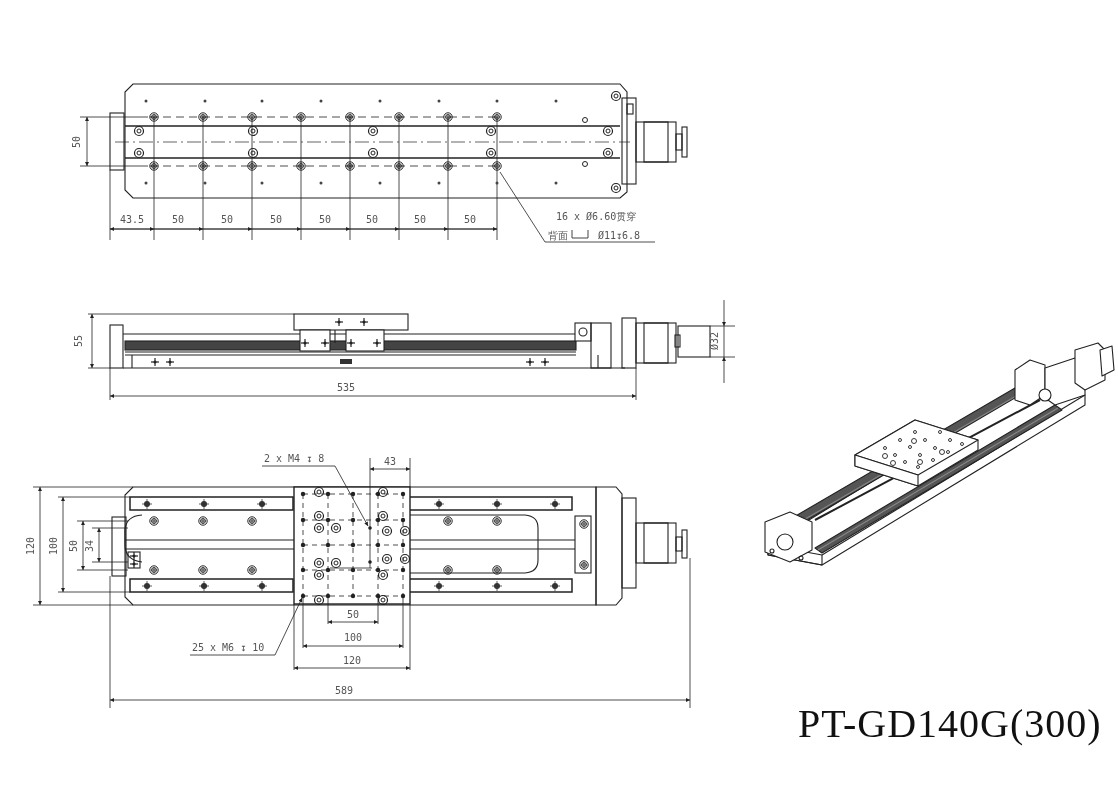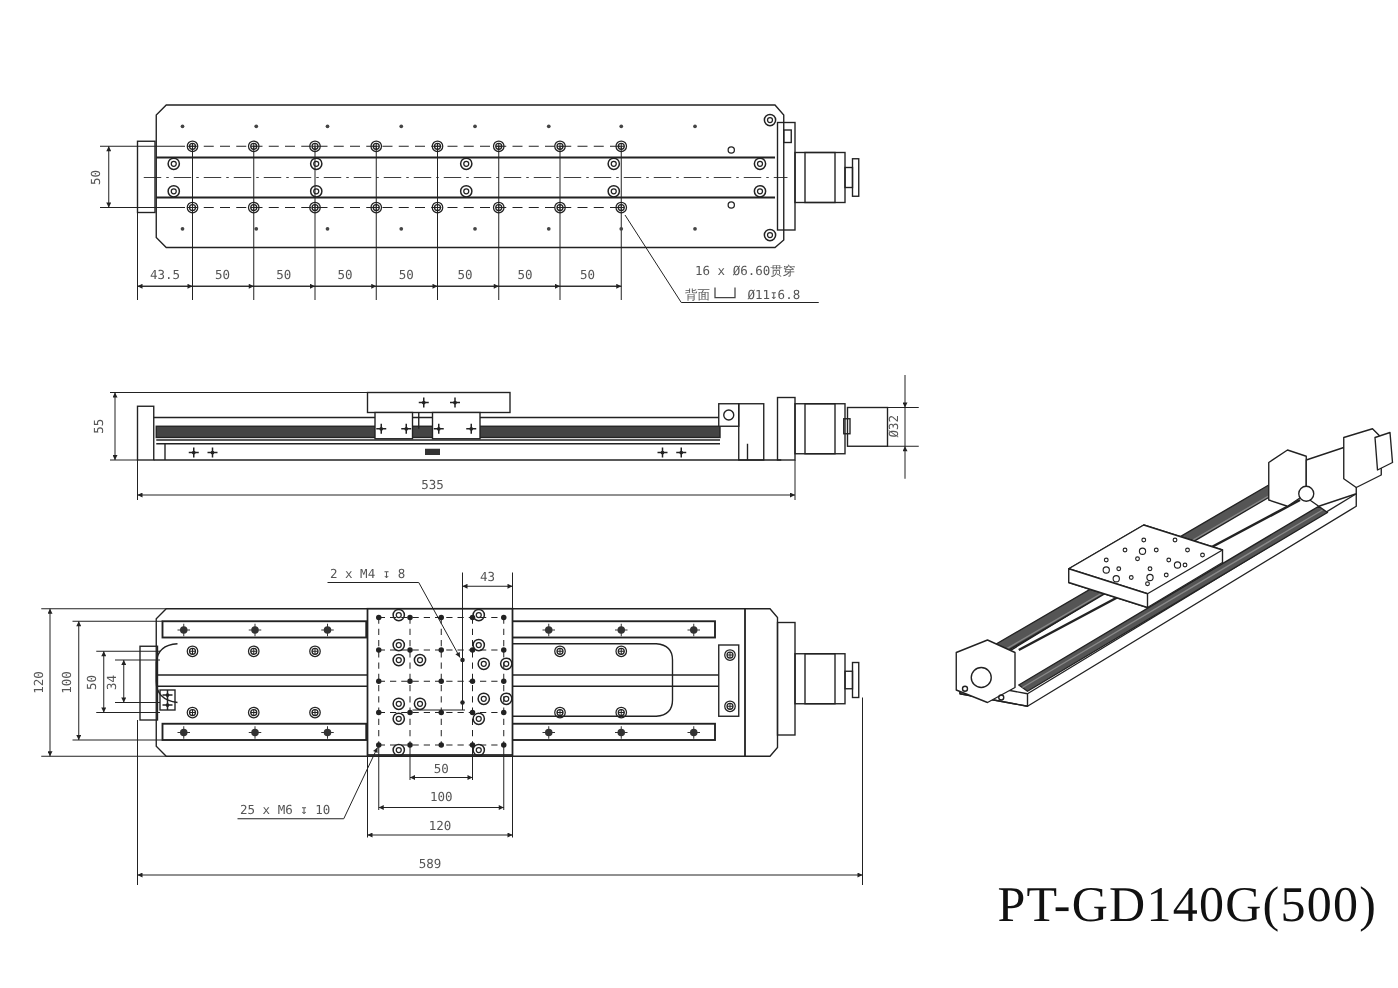--- a/index.html
+++ b/index.html
@@ -401,13 +401,13 @@
     </g>
 
     <path d="M1015,370 L1030,360 L1045,365 L1045,395 L1030,405 L1015,400 Z" fill="#fff"></path>
     <path d="M1045,368 L1075,358 L1085,365 L1085,395 L1055,405 L1045,398 Z" fill="#fff"></path>
     <path d="M1075,350 L1098,343 L1105,350 L1105,380 L1085,390 L1075,383 Z" fill="#fff"></path>
     <path d="M1100,350 L1112,346 L1114,370 L1102,376 Z" fill="#fff"></path>
     <circle cx="1045" cy="395" r="6" fill="#fff"></circle>
   </g>
 </svg>
 
-<div class="title">PT-GD140G(500)</div>
+<div class="title">PT-GD140G(300)</div>
 
 </body></html>

